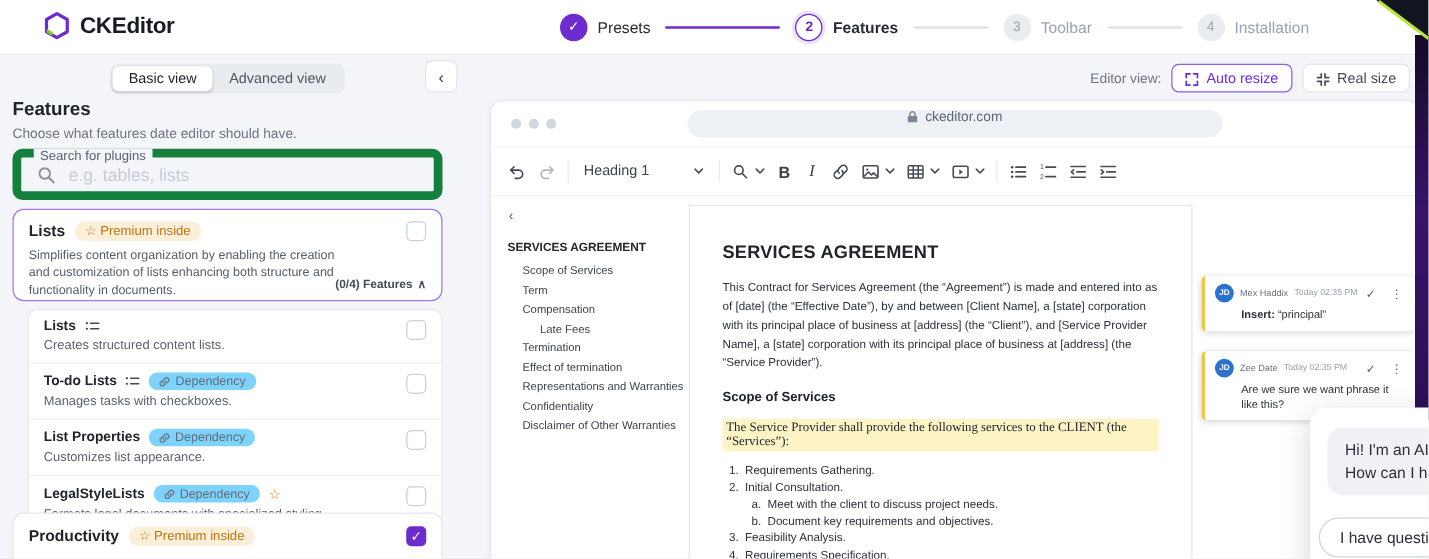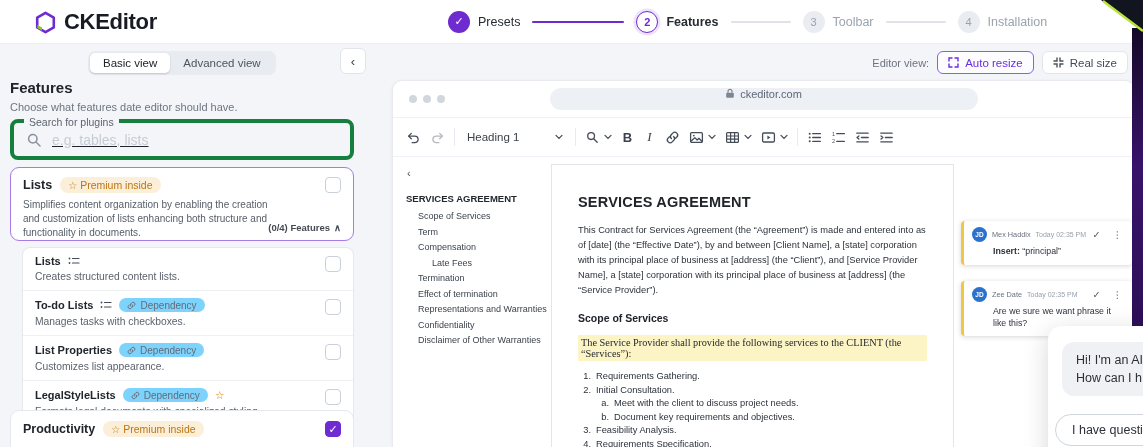--- a/index.html
+++ b/index.html
@@ -2,21 +2,21 @@
 <html><head>
 <meta charset="utf-8">
 <style>
   html,body{margin:0;padding:0;background:#dfe2e8;}
   #stage{position:relative;width:1143px;height:447px;overflow:hidden;background:#f4f5f8;
          font-family:"Liberation Sans",sans-serif;color:#20242b;}
 
   
   .topbar{position:absolute;top:0;left:0;right:0;height:43px;background:#fff;border-bottom:1px solid #eceef2;z-index:20;}
   .logo{position:absolute;left:34px;top:9px;display:flex;align-items:center;gap:7px;z-index:21;}
-  .logo-text{font-size:22px;font-weight:bold;letter-spacing:-.3px;color:#171b24;}
+  .logo-text{font-size:18px;font-weight:bold;letter-spacing:-.3px;color:#171b24;}
   .stepper{position:absolute;left:448px;top:0;height:43px;display:flex;align-items:center;gap:12px;z-index:21;}
   .step{display:flex;align-items:center;gap:8px;}
   .step-circle{width:22px;height:22px;border-radius:50%;display:flex;align-items:center;justify-content:center;font-size:11px;box-sizing:border-box;}
   .step-done .step-circle{background:#6d2bd0;color:#fff;}
   .step-active .step-circle{background:#fff;color:#6d2bd0;border:1.6px solid #6d2bd0;box-shadow:0 0 0 2.5px #ece3fb;font-weight:bold;}
   .step-todo .step-circle{background:#e9edf2;color:#99a2ae;}
   .step-label{font-size:12.5px;color:#272c33;}
   .step-active .step-label{font-weight:bold;}
   .step-todo .step-label{color:#9aa3af;}
   .step-line{height:2px;border-radius:1px;}
@@ -29,21 +29,21 @@
          background:linear-gradient(180deg,#140926,#38136a 45%,#2c0f55);z-index:30;}
 
   
   .toggle{position:absolute;left:88px;top:51px;display:flex;background:#e8ebf0;border-radius:7px;padding:2px;z-index:2;}
   .toggle-btn{font-size:11.5px;padding:4px 13px;border-radius:5px;color:#4e5662;background:transparent;border:none;font-family:inherit;}
   .toggle-btn.on{background:#fff;color:#20242b;box-shadow:0 1px 2px rgba(20,24,34,.18);}
   .side-collapse{position:absolute;left:340px;top:48px;width:26px;height:26px;background:#fff;border:1px solid #e1e5ea;border-radius:6px;
                  display:flex;align-items:center;justify-content:center;font-size:13px;color:#394049;box-sizing:border-box;}
   .f-title{position:absolute;left:10px;top:79px;font-size:15px;font-weight:bold;}
   .f-sub{position:absolute;left:10px;top:101px;font-size:11px;color:#6d7580;}
-  .search{position:absolute;left:10px;top:119px;width:344px;height:41px;border:4px solid #15803d;border-radius:8px;box-sizing:border-box;text-decoration:underline;}
+  .search{position:absolute;left:10px;top:119px;width:344px;height:41px;border:7px solid #15803d;border-radius:8px;box-sizing:border-box;}
   .search-label{position:absolute;left:10px;top:-7px;background:#f4f5f8;padding:0 5px;font-size:10.5px;color:#5b6370;}
   .search-inner{display:flex;align-items:center;gap:8px;height:100%;padding:0 12px;}
   .search input{border:none;background:transparent;outline:none;font-size:14px;color:#30353d;width:100%;font-family:inherit;}
   .search input::placeholder{color:#c6ccd5;}
 
   .lists-card{position:absolute;left:10px;top:167px;width:344px;height:74px;background:#fff;border:1.5px solid #a87ae8;border-radius:9px;
               padding:9px 12px;box-sizing:border-box;}
   .card-head{display:flex;align-items:center;gap:8px;}
   .card-title{font-size:12.5px;font-weight:bold;}
   .badge{display:inline-flex;align-items:center;gap:3px;background:#fcefda;color:#bd750f;font-size:10.5px;padding:2px 8px;border-radius:10px;}
@@ -62,21 +62,21 @@
   .sub-desc{font-size:10.3px;color:#5b626d;margin-top:4px;}
   .sub-item .checkbox{position:absolute;right:12px;top:8px;margin-left:0;}
   .gold-star{color:#d98a1f;font-size:11px;}
 
   .prod-card{position:absolute;left:10px;top:410px;width:344px;height:48px;background:#fff;border:1px solid #e5e8ed;border-radius:9px;
              padding:10px 12px;box-sizing:border-box;}
 
   
   .view-row{position:absolute;top:51px;left:838px;width:290px;display:flex;align-items:center;justify-content:flex-end;gap:8px;}
   .view-label{font-size:11px;color:#6c7480;}
-  .view-btn{display:flex;align-items:flex-start;gap:6px;font-size:11.5px;padding:4.5px 10px;border-radius:6px;background:#fff;
+  .view-btn{display:flex;align-items:flex-end;gap:6px;font-size:11.5px;padding:4.5px 10px;border-radius:6px;background:#fff;
             border:1px solid #e2e6eb;color:#434b56;font-family:inherit;}
   .view-btn.active{border-color:#8b5cf0;color:#6a2fe0;background:#fdfcff;}
 
   .preview-card{position:absolute;left:392px;top:80px;width:741px;height:368px;background:#fff;border:1px solid #e7eaef;
                 border-radius:10px 10px 0 0;box-shadow:0 1px 4px rgba(25,30,45,.05);z-index:5;}
   .chrome{height:36px;border-bottom:1px solid #eef1f5;position:relative;display:flex;align-items:center;}
   .dots{position:absolute;left:16px;display:flex;gap:6px;}
   .dot{width:8px;height:8px;border-radius:50%;background:#d2d7de;}
   .urlbar{margin:0 auto;width:428px;height:22px;background:#edf0f5;border-radius:12px;display:flex;justify-content:center;
           gap:5px;font-size:11px;color:#5e6774;}

